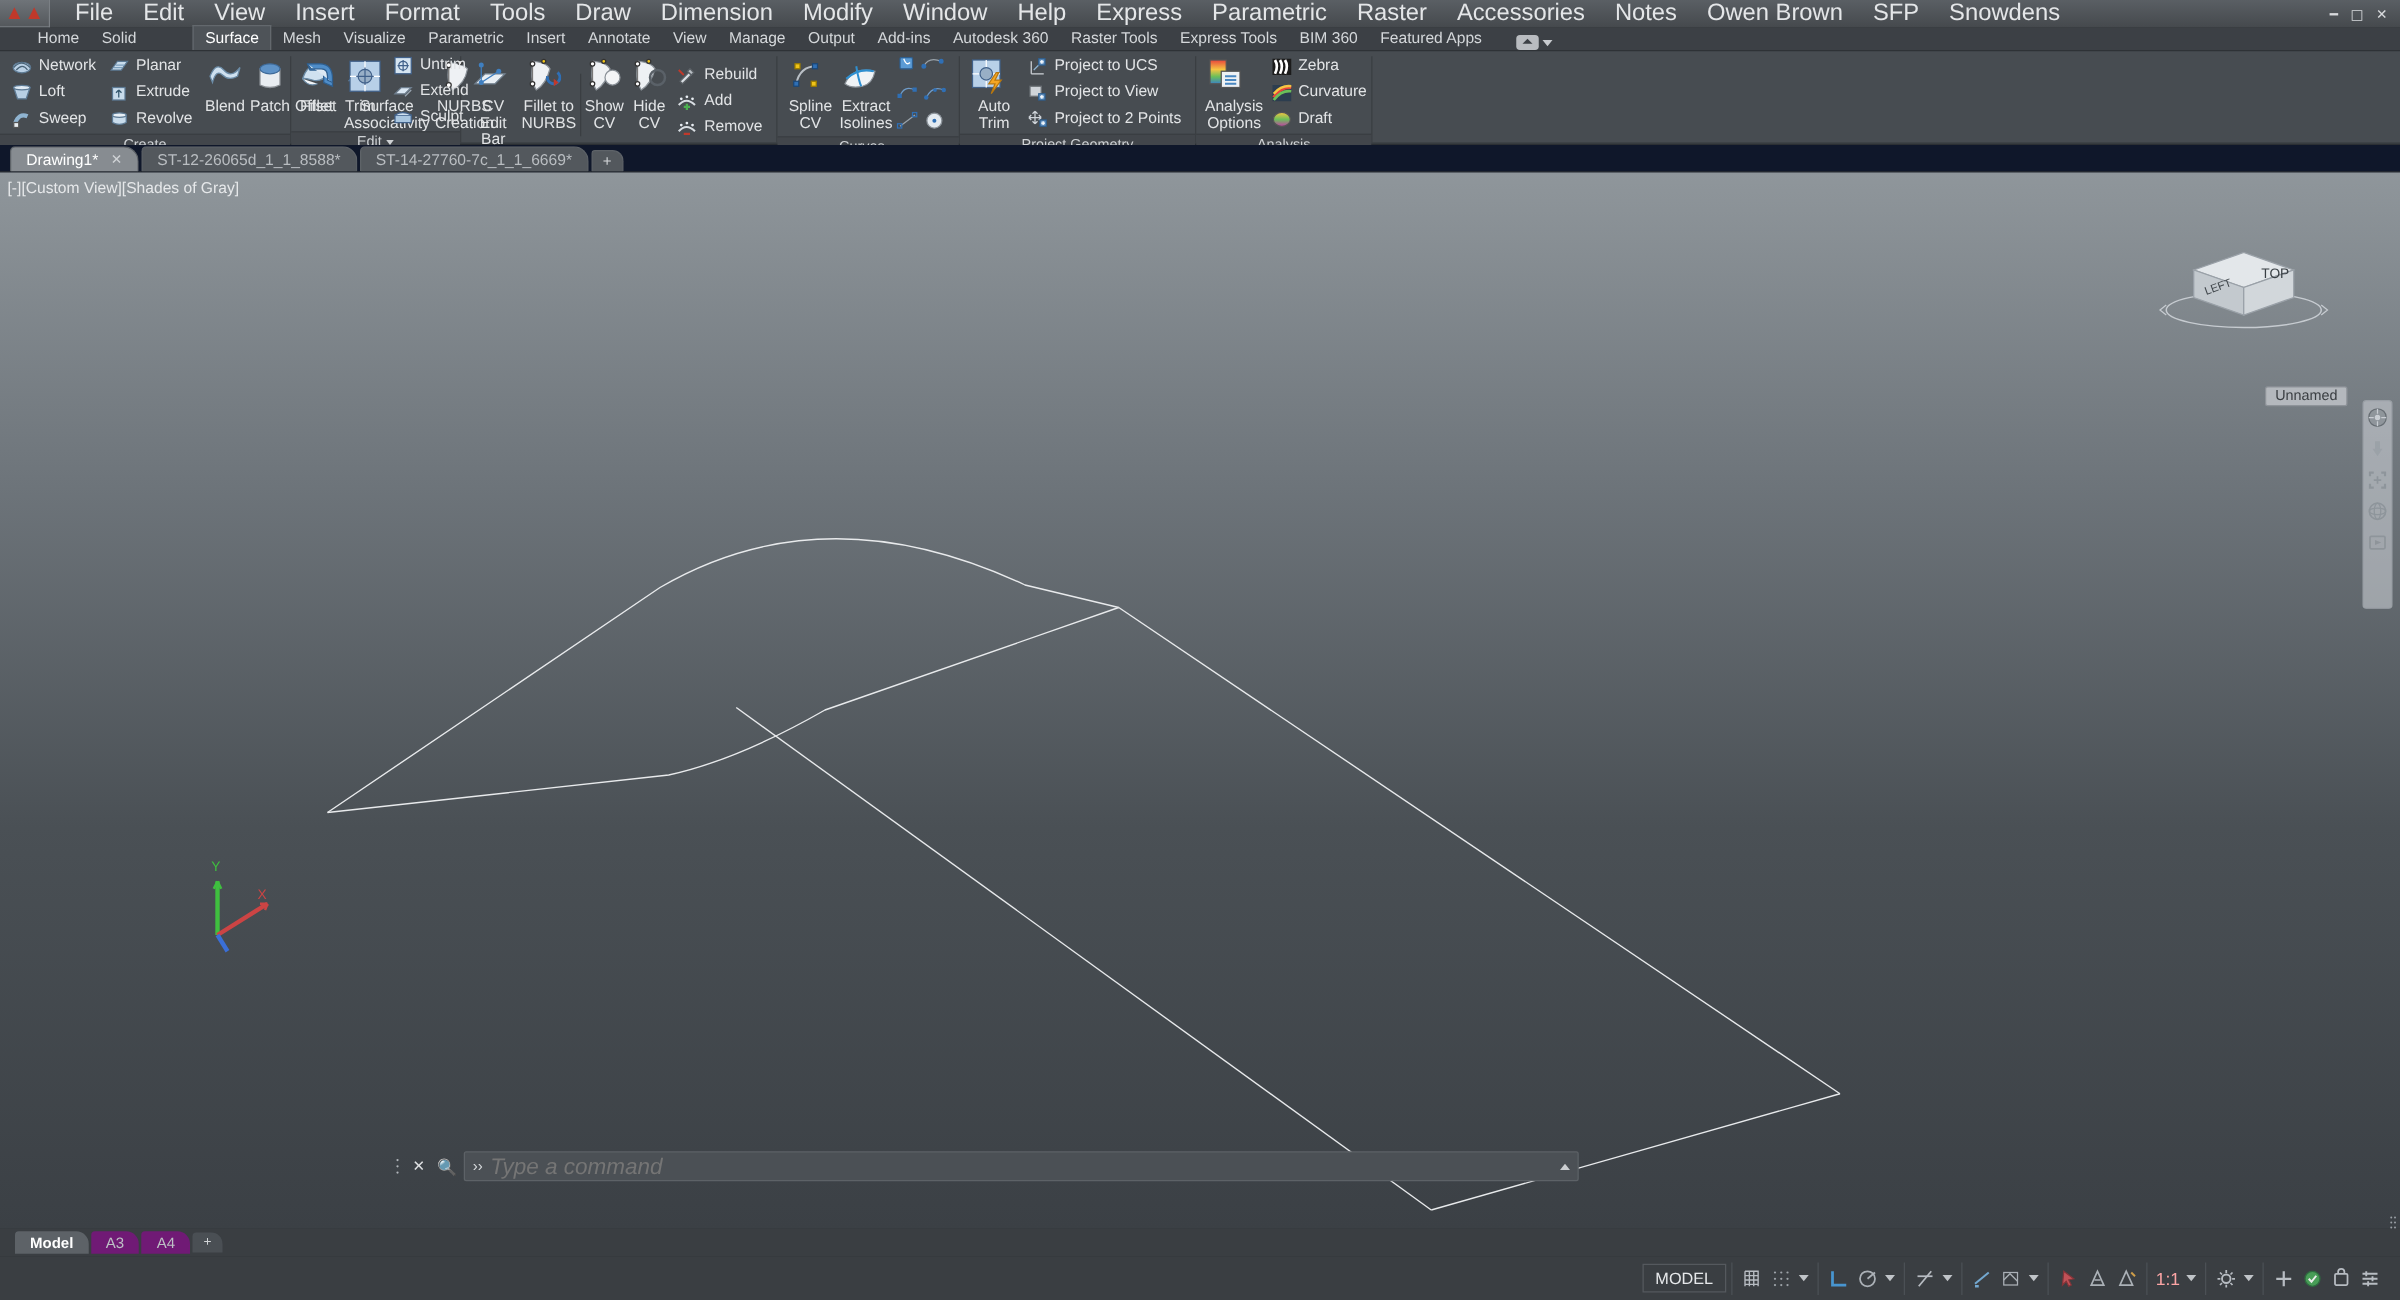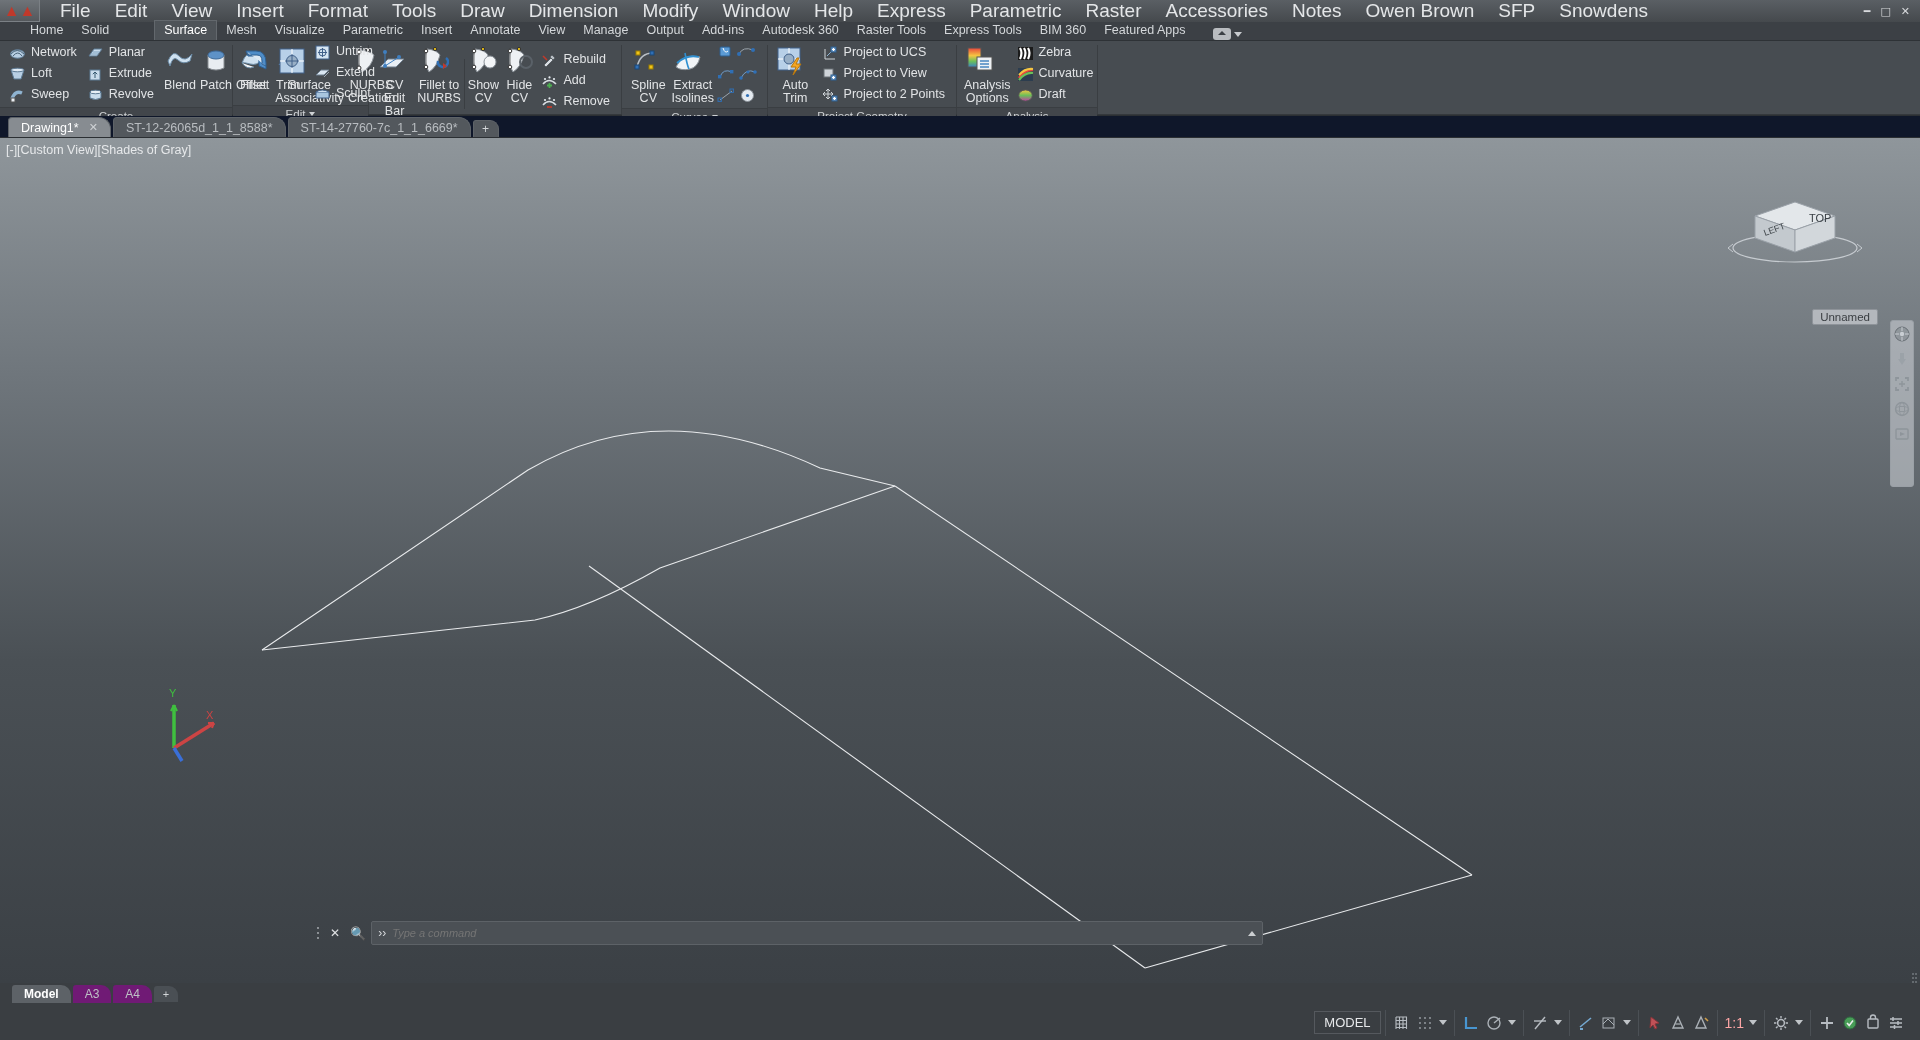--- a/index.html
+++ b/index.html
@@ -164,21 +164,21 @@
   .cmd-box {
     flex: 1; height: 24px; background: #4b5055; border: 1px solid #5d6267;
     display: flex; align-items: center; padding: 0 6px; gap: 6px;
     border-radius: 2px;
   }
   .cmd-prompt {
     color: #d6d9dc; font-size: 12px; display: flex; align-items: center; gap: 3px;
   }
   .cmd-input {
     flex: 1; background: transparent; border: none; outline: none;
-    color: #b8bcc0; font-size: 11px; font-style: italic;
+    color: #b8bcc0; font-size: 18px; font-style: italic;
     font-family: "Liberation Sans", sans-serif;
   }
   .cmd-caret {
     width: 0; height: 0; border-left: 4px solid transparent;
     border-right: 4px solid transparent; border-top: 5px solid #cbced1;
   }
 
   
   .layouttabs {
     position: absolute; top: 983px; left: 0; width: 1920px; height: 22px;

